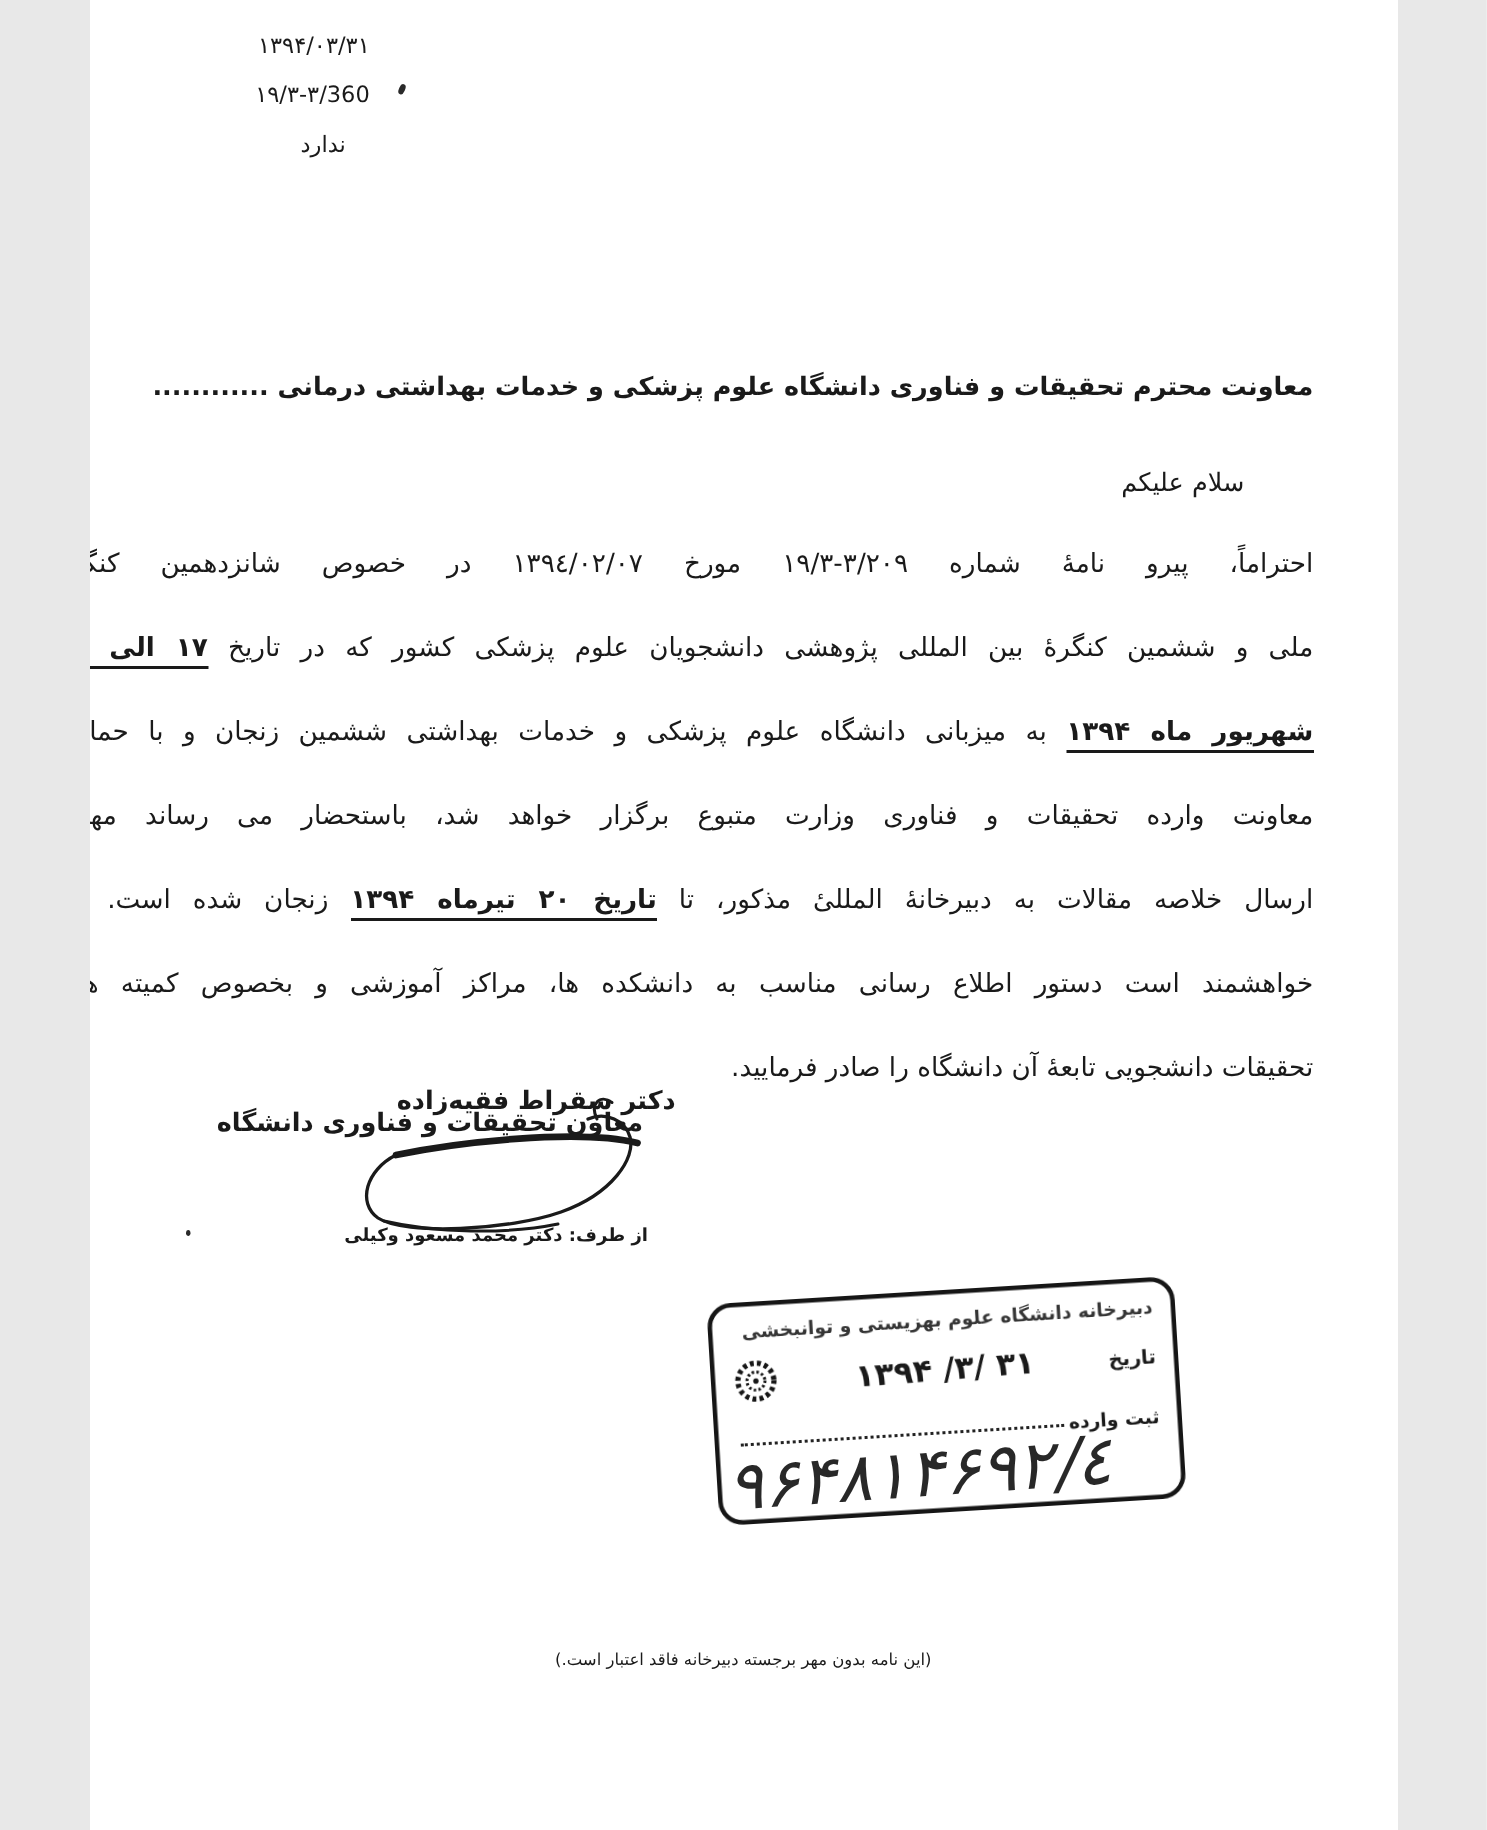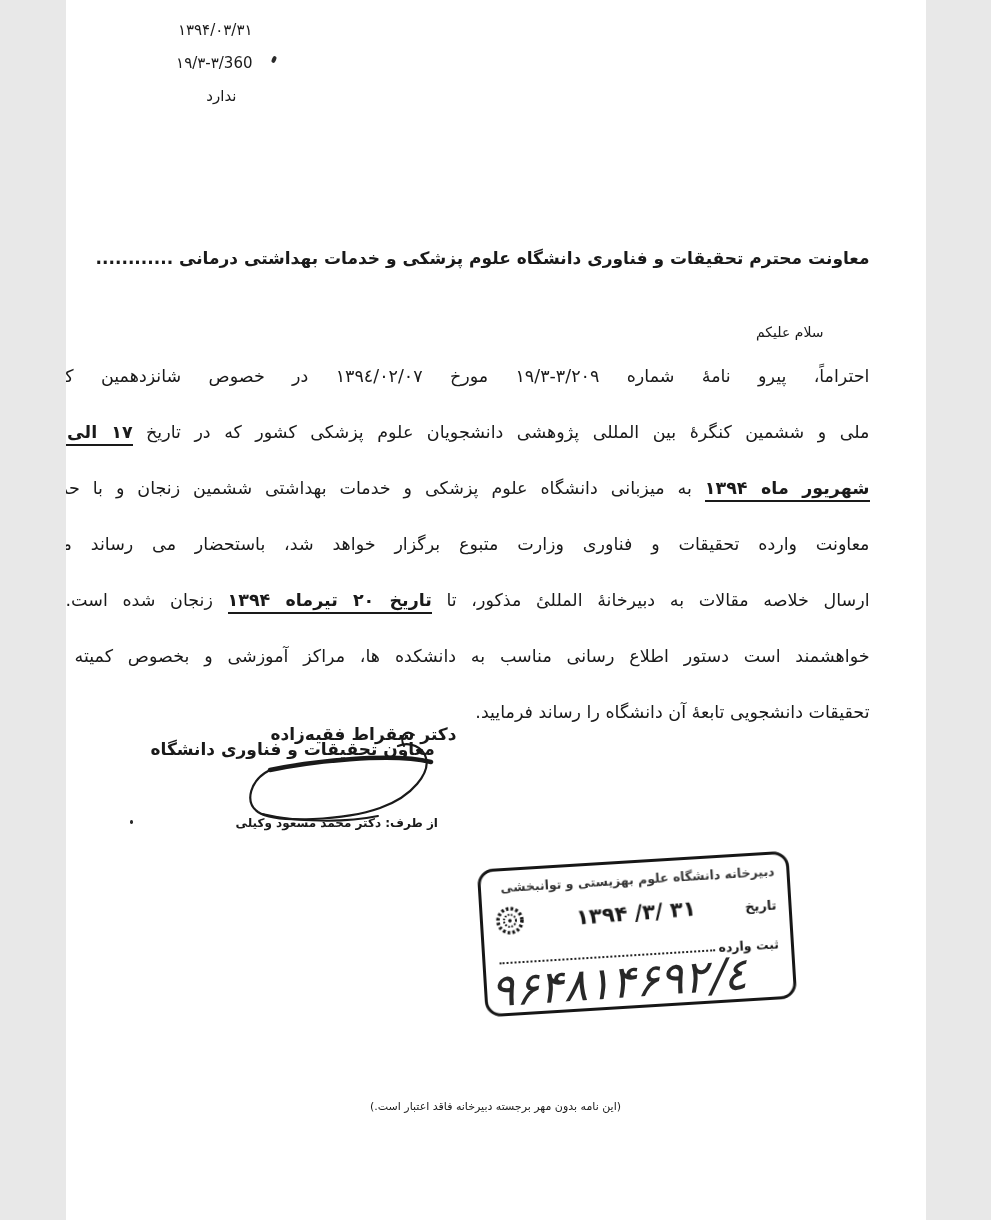--- a/index.html
+++ b/index.html
@@ -4,37 +4,38 @@
 <style>
   html,body{margin:0;padding:0;background:#e8e8e8;}
   .page{
     position:relative;
     width:860px;height:1220px;
     margin:0 auto;
     background:#ffffff;
     font-family:"DejaVu Sans",sans-serif;
     color:#1a1a1a;
     overflow:hidden;
+    padding-left:12px;
   }
   
   .ref-block{
     position:absolute;left:75px;top:20px;width:112px;
     direction:rtl;text-align:right;font-size:15px;line-height:20px;
   }
   .ref-block .row{margin-bottom:13px;white-space:nowrap;}
   .ref-block .attachment{padding-left:0;padding-right:16px;}
   
   .addressee{
     position:absolute;right:56px;top:248px;
     direction:rtl;font-size:17px;font-weight:bold;white-space:nowrap;margin-left:48px;
   }
   
   .salutation{
-    position:absolute;right:102px;top:324px;
-    direction:rtl;font-size:14px;white-space:nowrap;
+    position:absolute;right:102px;top:312px;
+    direction:rtl;font-size:17px;white-space:nowrap;
   }
   
   .letter-body{
     position:absolute;right:56px;top:348px;width:838px;
     direction:rtl;font-size:17.5px;
   }
   .letter-body .bline{
     height:56px;line-height:56px;
     text-align:justify;text-align-last:justify;
     white-space:nowrap;
@@ -114,21 +115,21 @@
 
   <div class="salutation">سلام علیکم</div>
 
   <div class="letter-body">
     <div class="bline"><span>احتراماً، پیرو نامهٔ شماره ⁦۱۹/۳-۳/۲۰۹⁩ مورخ ⁦۱۳۹٤/۰۲/۰۷⁩ در خصوص شانزدهمین کنگرهٔ</span><span class="em"></span><span></span></div>
     <div class="bline"><span>ملی و ششمین کنگرهٔ بین المللی پژوهشی دانشجویان علوم پزشکی کشور که در تاریخ </span><span class="em">۱۷ الی ۲۰</span><span></span></div>
     <div class="bline"><span></span><span class="em">شهریور ماه ۱۳۹۴</span><span> به میزبانی دانشگاه علوم پزشکی و خدمات بهداشتی ششمین زنجان و با حمایت</span></div>
     <div class="bline"><span>معاونت وارده تحقیقات و فناوری وزارت متبوع برگزار خواهد شد، باستحضار می رساند مهلت</span><span class="em"></span><span></span></div>
     <div class="bline"><span>ارسال خلاصه مقالات به دبیرخانهٔ المللیٔ مذکور، تا </span><span class="em">تاریخ ۲۰ تیرماه ۱۳۹۴</span><span> زنجان شده است. لذا</span></div>
     <div class="bline"><span>خواهشمند است دستور اطلاع رسانی مناسب به دانشکده ها، مراکز آموزشی و بخصوص کمیته های</span><span class="em"></span><span></span></div>
-    <div class="bline last"><span>تحقیقات دانشجویی تابعهٔ آن دانشگاه را رساند فرمایید.</span><span class="em"></span><span></span></div>
+    <div class="bline last"><span>تحقیقات دانشجویی تابعهٔ آن دانشگاه را صادر فرمایید.</span><span class="em"></span><span></span></div>
   </div>
 
   <div class="sig-name">دکتر سقراط فقیه‌زاده</div>
   <div class="sig-title">معاون تحقیقات و فناوری دانشگاه</div>
   <svg class="sig-svg" width="200" height="105" viewBox="0 0 200 105" fill="none" xmlns="http://www.w3.org/2000/svg">
     <path d="M158,18 C153,8 160,1 168,7" stroke="#1a1a1a" stroke-width="2" fill="none" stroke-linecap="round"></path>
     <path d="M185,34 C145,24 62,34 24,42" stroke="#1a1a1a" stroke-width="4.5" fill="none" stroke-linecap="round"></path>
     <path d="M24,42 C4,52 -2,74 12,84 C30,96 100,92 134,80 C168,68 184,44 180,30 C177,19 164,13 152,18" stroke="#1a1a1a" stroke-width="2.2" fill="none" stroke-linecap="round"></path>
     <path d="M16,86 C50,94 98,95 132,88" stroke="#1a1a1a" stroke-width="2" fill="none" stroke-linecap="round"></path>
   </svg>

